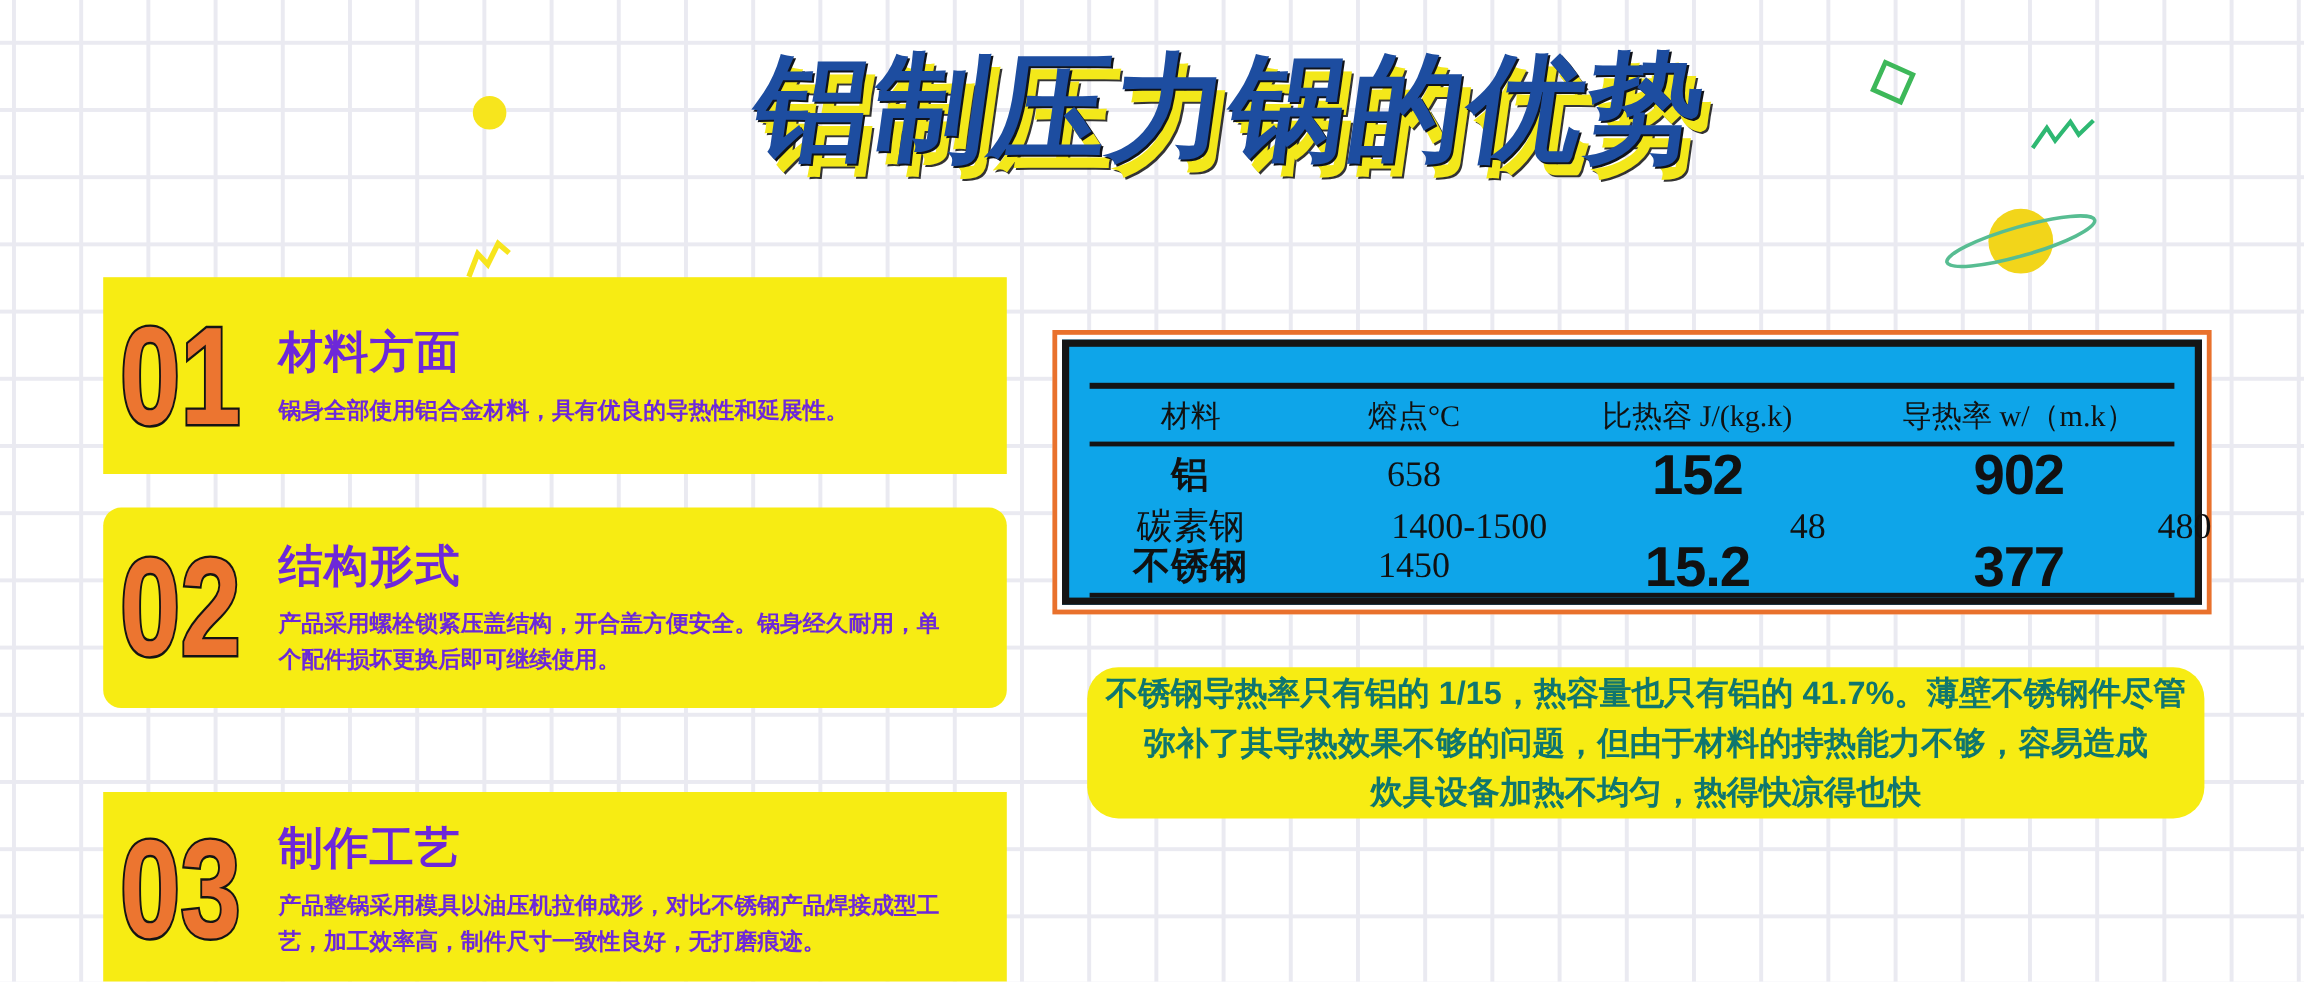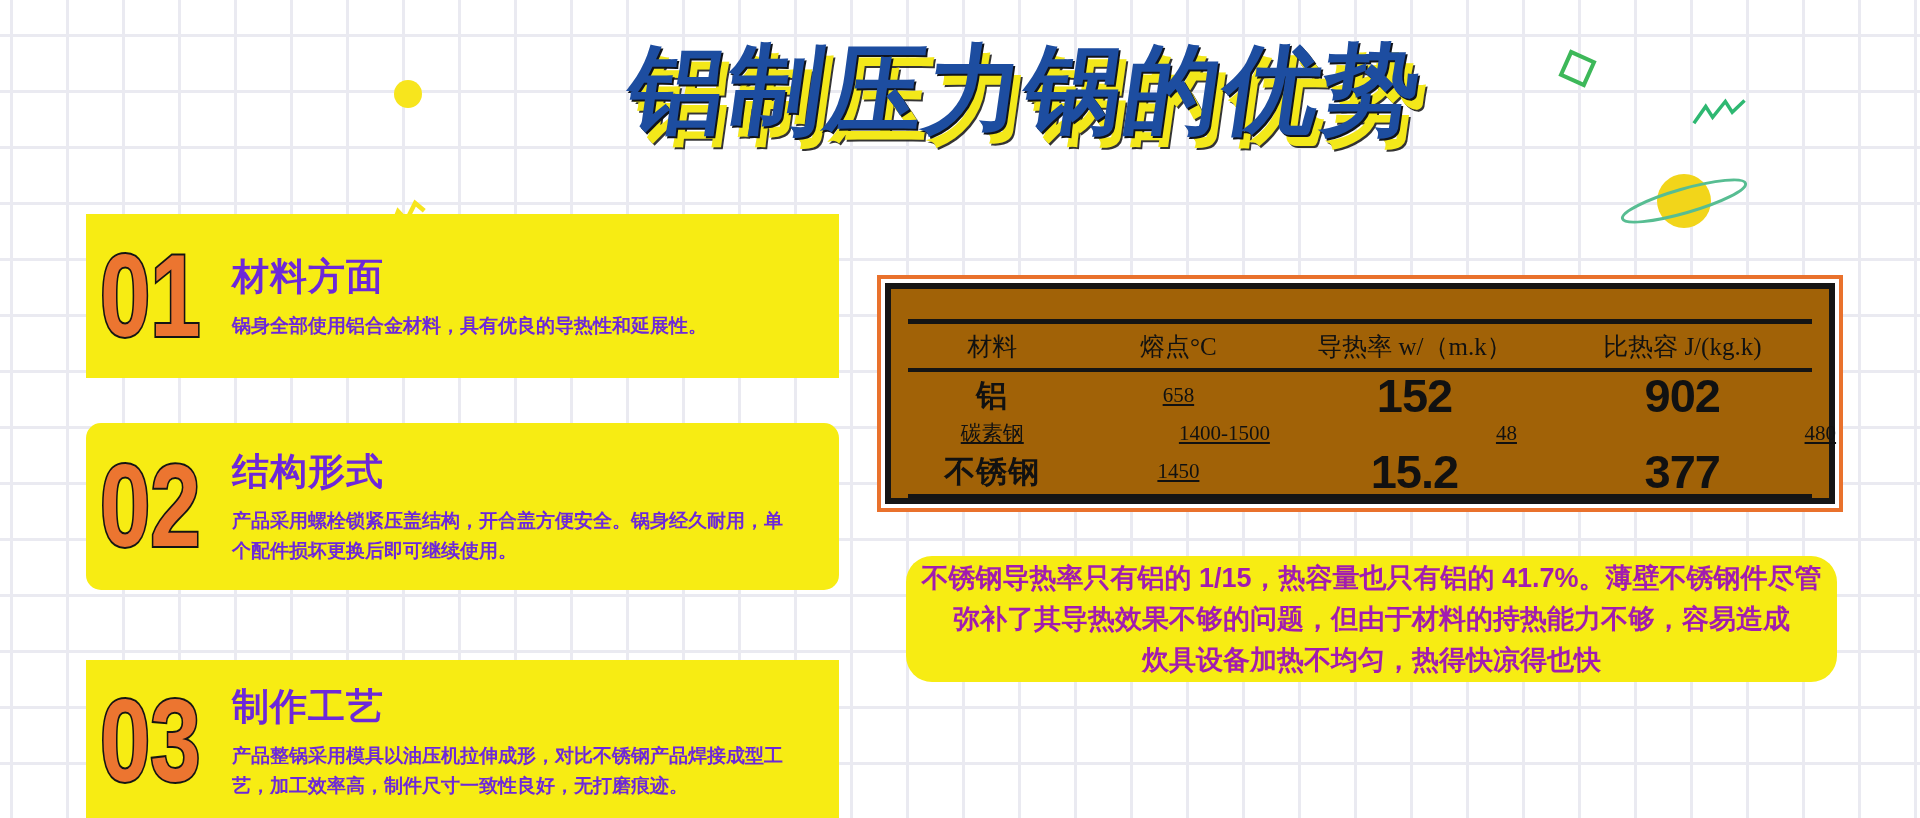--- a/index.html
+++ b/index.html
@@ -26,63 +26,63 @@
       9px 11px 0 #f3e81a,
       11px 13px 0 rgba(17,17,17,.85);
     white-space:nowrap;
   }
 
   
   .card{
     position:absolute;left:86px;width:753px;background:#f7ec13;
     display:flex;align-items:center;padding:0 20px 0 14px;box-sizing:border-box;
   }
-  .card1{top:214px;height:164px;}
+  .card1{top:231px;height:164px;}
   .card2{top:423px;height:167px;border-radius:15px;}
   .card3{top:660px;height:163px;}
   .num{
     flex:0 0 132px;
     font-size:116px;font-weight:900;line-height:.9;color:#ec7530;
     -webkit-text-stroke:4px #141414;paint-order:stroke fill;
     transform:scaleX(.78);transform-origin:left center;
     display:inline-block;
   }
   .card-text{flex:1;color:#6d28d9;}
   .card-title{font-size:37px;font-weight:800;margin-bottom:9px;letter-spacing:1px;}
   .card-body{font-size:19px;font-weight:700;line-height:30px;white-space:pre-line;}
 
   
   .tbl-outer{
     position:absolute;left:877px;top:275px;width:966px;height:237px;
     border:4px solid #e9712c;background:#fff;box-sizing:border-box;padding:4px;
   }
   .tbl-inner{
-    border:6px solid #151515;height:100%;box-sizing:border-box;background:#a16207;
+    border:6px solid #151515;height:100%;box-sizing:border-box;background:#0ea5e9;
     padding:30px 15px 0 15px;
   }
   .rule{height:5px;background:#141414;margin:0 2px;}
   .rule.thin{height:4px;}
   .trow{display:grid;grid-template-columns:19% 22% 30% 29%;align-items:center;}
   .trow .c{text-align:center;color:#111;}
   .thead{height:44px;}
   .serif{font-family:"Liberation Serif","DejaVu Serif",serif;font-size:25px;}
   .row-al{height:46px;}
   .row-cs{height:30px;gap:46px;}
   .row-ss{height:46px;}
   .mat-big{font-size:31px;font-weight:800;letter-spacing:1px;}
   .big-num{font-size:47px;font-weight:800;letter-spacing:-1px;line-height:1;}
-  .small-serif{font-family:"Liberation Serif","DejaVu Serif",serif;font-size:21px;text-decoration:underline;}
+  .small-serif{font-family:"Liberation Serif","DejaVu Serif",serif;font-size:30px;}
 
   
   .note{
     position:absolute;left:906px;top:556px;width:931px;height:126px;
     background:#f7ec13;border-radius:26px;
     display:flex;align-items:center;justify-content:center;
     text-align:center;font-size:27px;font-weight:800;line-height:41px;
-    color:#a21caf;white-space:pre-line;
+    color:#0f766e;white-space:pre-line;
   }
 
   
   .deco{position:absolute;}
   .yellow-dot{left:394px;top:80px;width:28px;height:28px;border-radius:50%;background:#f7e51d;}
   .green-square{left:1563px;top:54px;width:21px;height:21px;border:4px solid #3db859;transform:rotate(24deg);}
   .svg-deco{position:absolute;overflow:visible;}
 </style>
 </head>
 <body>
@@ -132,22 +132,22 @@
 艺，加工效率高，制件尺寸一致性良好，无打磨痕迹。</div>
     </div>
   </div>
 
   <div class="tbl-outer">
     <div class="tbl-inner">
       <div class="rule"></div>
       <div class="trow thead">
         <div class="c serif">材料</div>
         <div class="c serif">熔点°C</div>
+        <div class="c serif">比热容 J/(kg.k)</div>
         <div class="c serif">导热率 w/（m.k）</div>
-        <div class="c serif">比热容 J/(kg.k)</div>
       </div>
       <div class="rule thin"></div>
 
       <div class="trow row-al">
         <div class="c mat-big">铝</div>
         <div class="c small-serif">658</div>
         <div class="c big-num">152</div>
         <div class="c big-num">902</div>
       </div>
 

